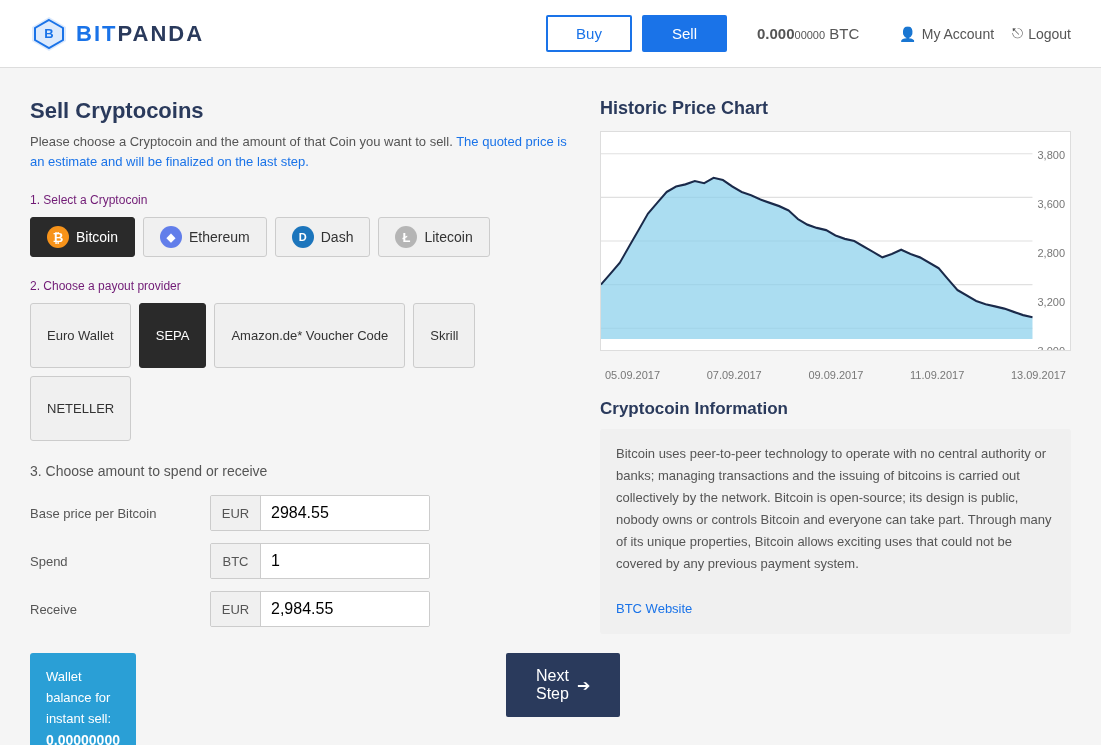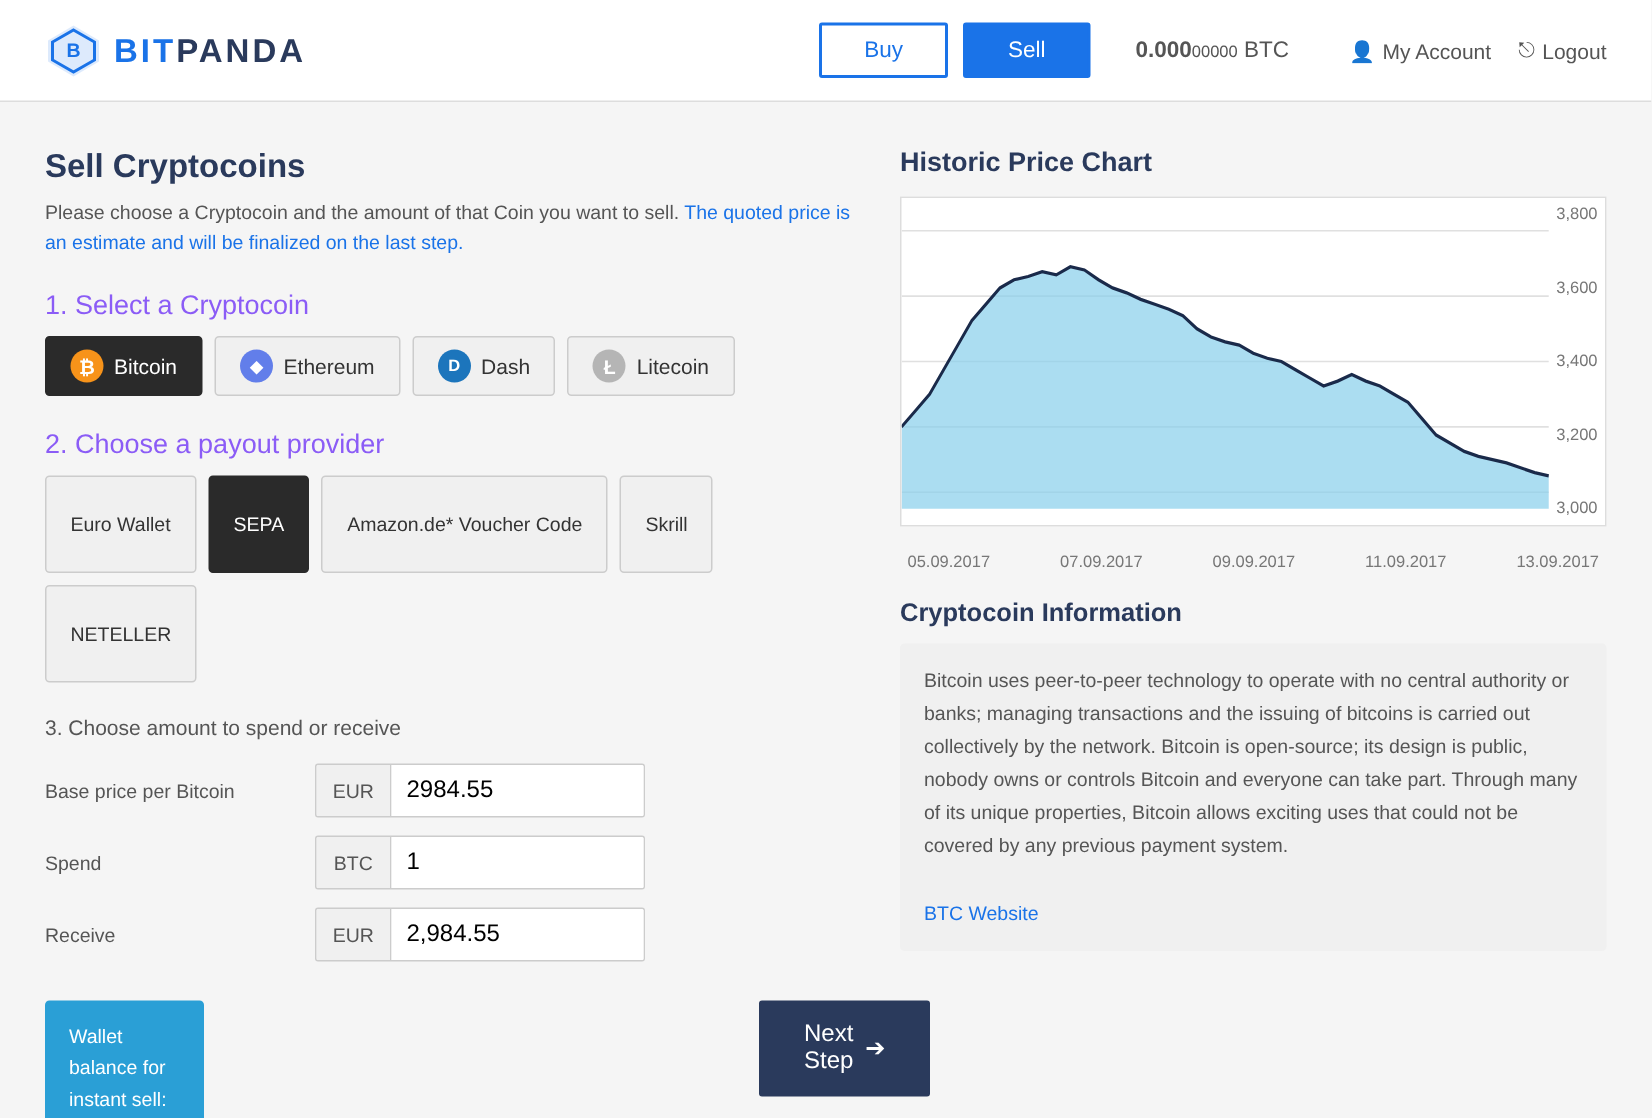--- a/index.html
+++ b/index.html
@@ -90,22 +90,22 @@
     }
     .page-subtitle {
       font-size: 13px;
       color: #555;
       margin-bottom: 22px;
       line-height: 1.5;
     }
     .page-subtitle .highlight { color: #1a73e8; }
 
     .section-label {
-      font-size: 18px;
-      color: #8b5cf6;
+      font-size: 12px;
+      color: #701a75;
       margin-bottom: 10px;
       font-weight: normal;
     }
 
     
     .coin-selector {
       display: flex;
       gap: 8px;
       margin-bottom: 22px;
       flex-wrap: wrap;
@@ -270,21 +270,21 @@
       margin-bottom: 18px;
       overflow: hidden;
     }
     .chart-svg {
       width: 100%;
       height: 100%;
     }
     .chart-labels-y {
       position: absolute;
       right: 5px;
-      top: 0;
+      top: 12px;
       height: 100%;
       display: flex;
       flex-direction: column;
       justify-content: space-between;
       font-size: 11px;
       color: #777;
       padding: 5px 0;
     }
     .chart-labels-x {
       display: flex;
@@ -438,21 +438,21 @@
         <line x1="0" y1="140" x2="460" y2="140" stroke="#e0e0e0" stroke-width="1"></line>
         <line x1="0" y1="180" x2="460" y2="180" stroke="#e0e0e0" stroke-width="1"></line>
 
         <path d="M0,140 L10,130 L20,120 L30,105 L40,90 L50,75 L60,65 L70,55 L80,50 L90,48 L100,45 L110,47 L120,42 L130,44 L140,50 L150,55 L160,58 L170,62 L180,65 L190,68 L200,72 L210,80 L220,85 L230,88 L240,90 L250,95 L260,98 L270,100 L280,105 L290,110 L300,115 L310,112 L320,108 L330,112 L340,115 L350,120 L360,125 L370,135 L380,145 L390,150 L400,155 L410,158 L420,160 L430,162 L440,165 L450,168 L460,170 L460,190 L0,190 Z" fill="#87ceeb" opacity="0.7"></path>
 
         <path d="M0,140 L10,130 L20,120 L30,105 L40,90 L50,75 L60,65 L70,55 L80,50 L90,48 L100,45 L110,47 L120,42 L130,44 L140,50 L150,55 L160,58 L170,62 L180,65 L190,68 L200,72 L210,80 L220,85 L230,88 L240,90 L250,95 L260,98 L270,100 L280,105 L290,110 L300,115 L310,112 L320,108 L330,112 L340,115 L350,120 L360,125 L370,135 L380,145 L390,150 L400,155 L410,158 L420,160 L430,162 L440,165 L450,168 L460,170" fill="none" stroke="#1a2a4a" stroke-width="2"></path>
       </svg>
       <div class="chart-labels-y">
         <span>3,800</span>
         <span>3,600</span>
-        <span>3,400</span>
+        <span>2,800</span>
         <span>3,200</span>
         <span>3,000</span>
       </div>
     </div>
     <div class="chart-labels-x">
       <span>05.09.2017</span>
       <span>07.09.2017</span>
       <span>09.09.2017</span>
       <span>11.09.2017</span>
       <span>13.09.2017</span>

